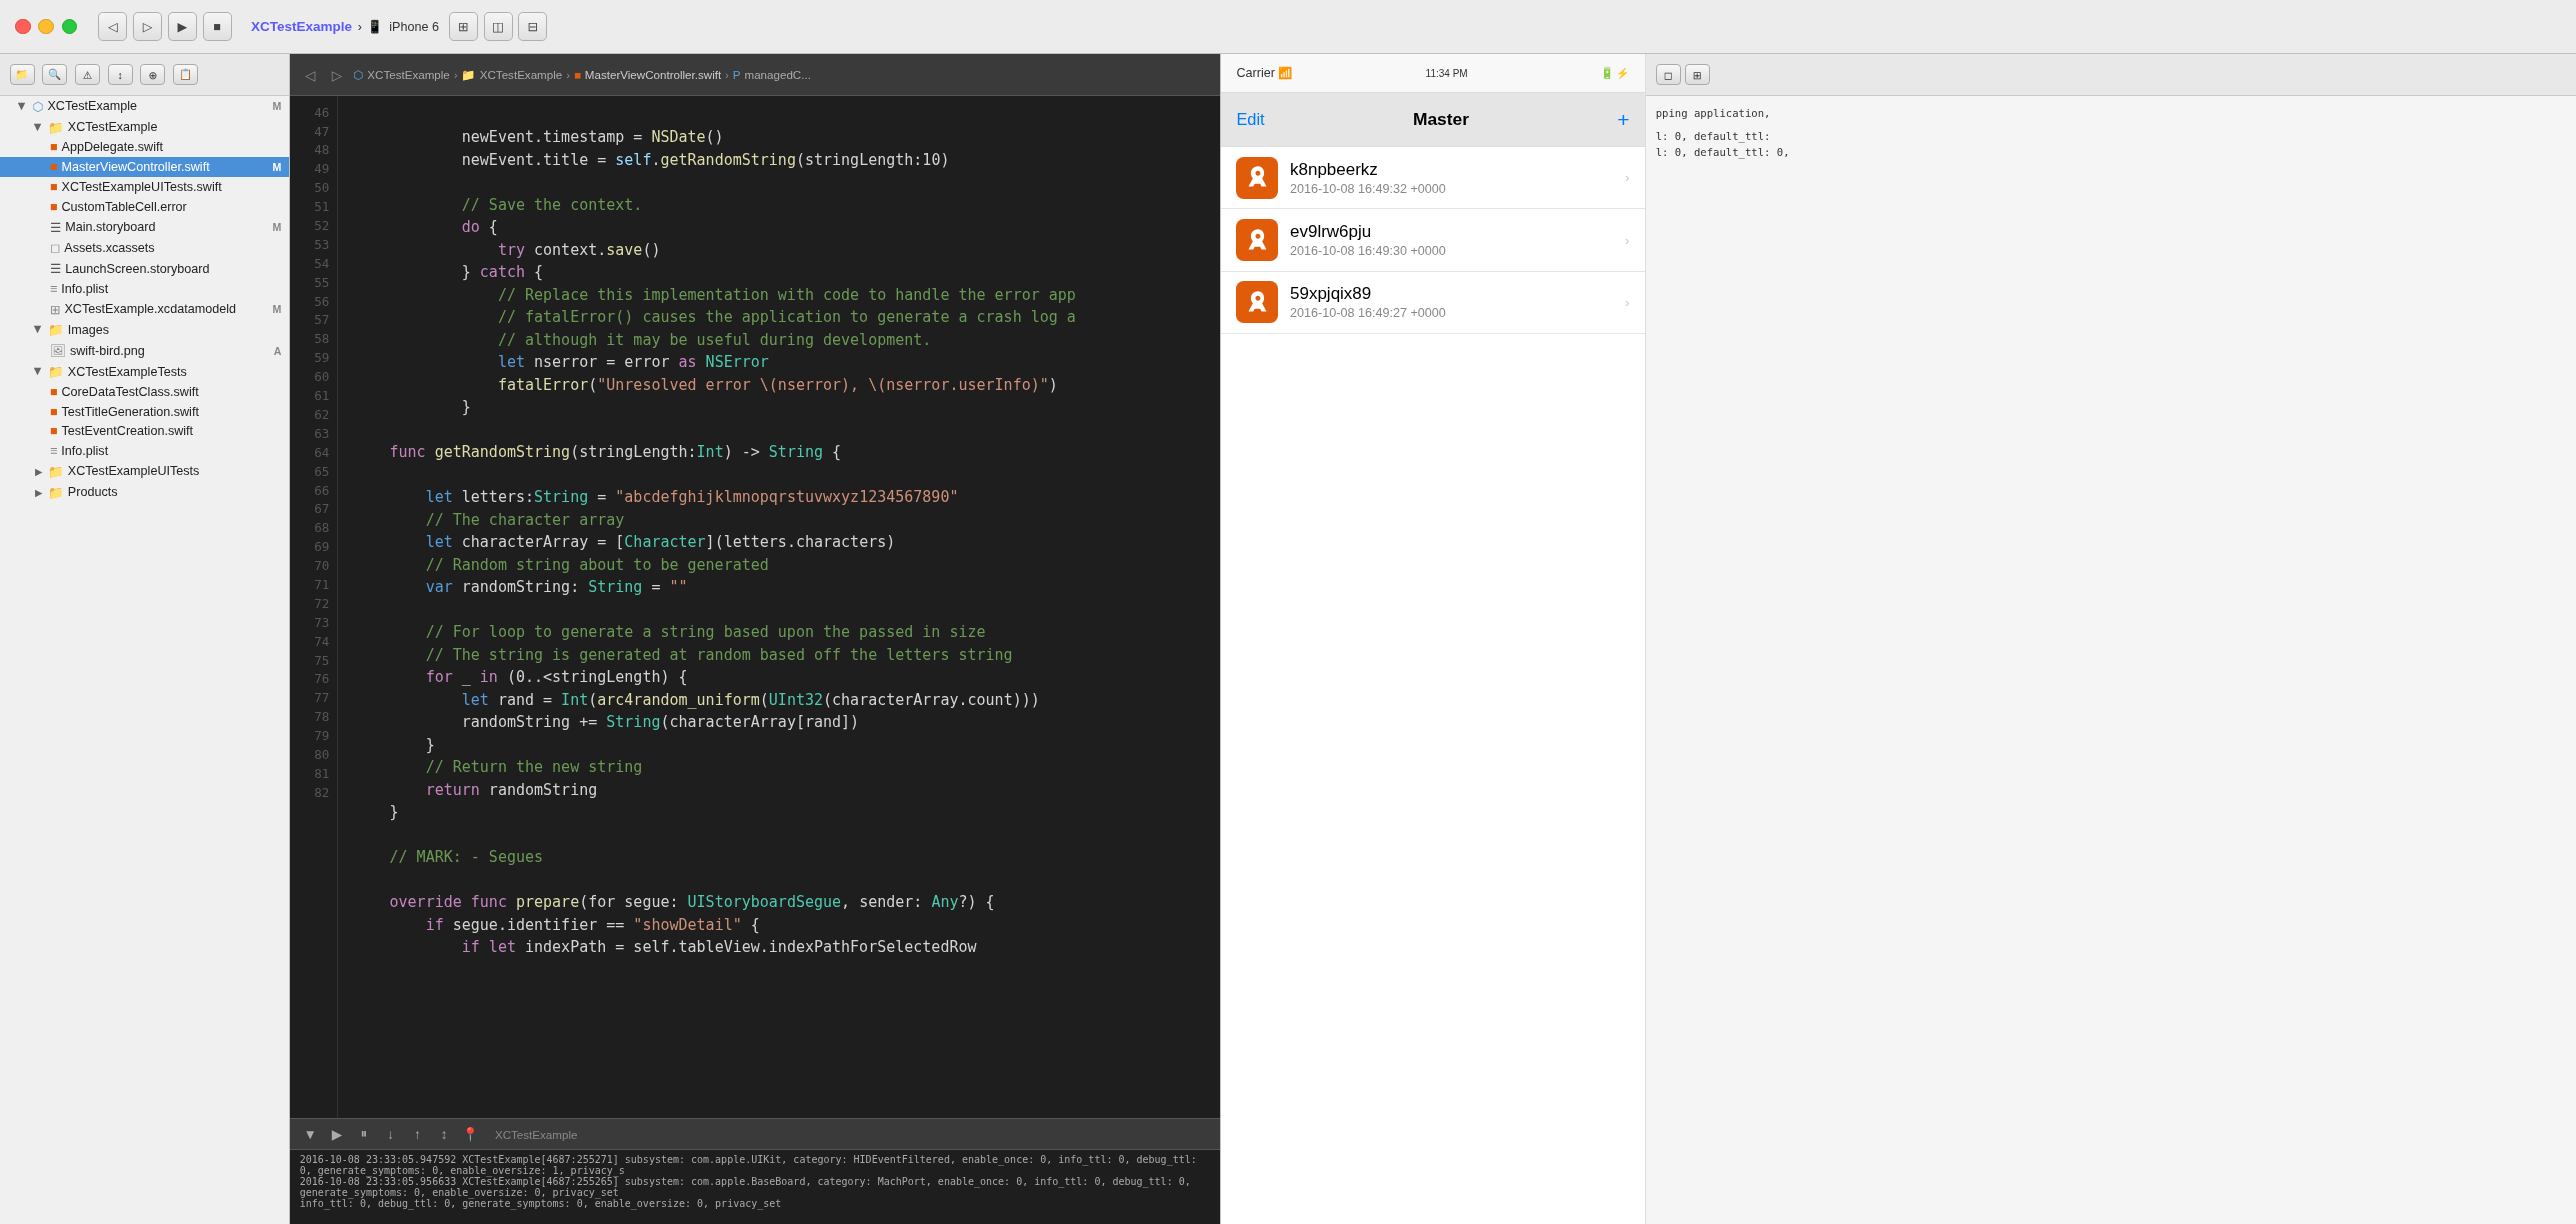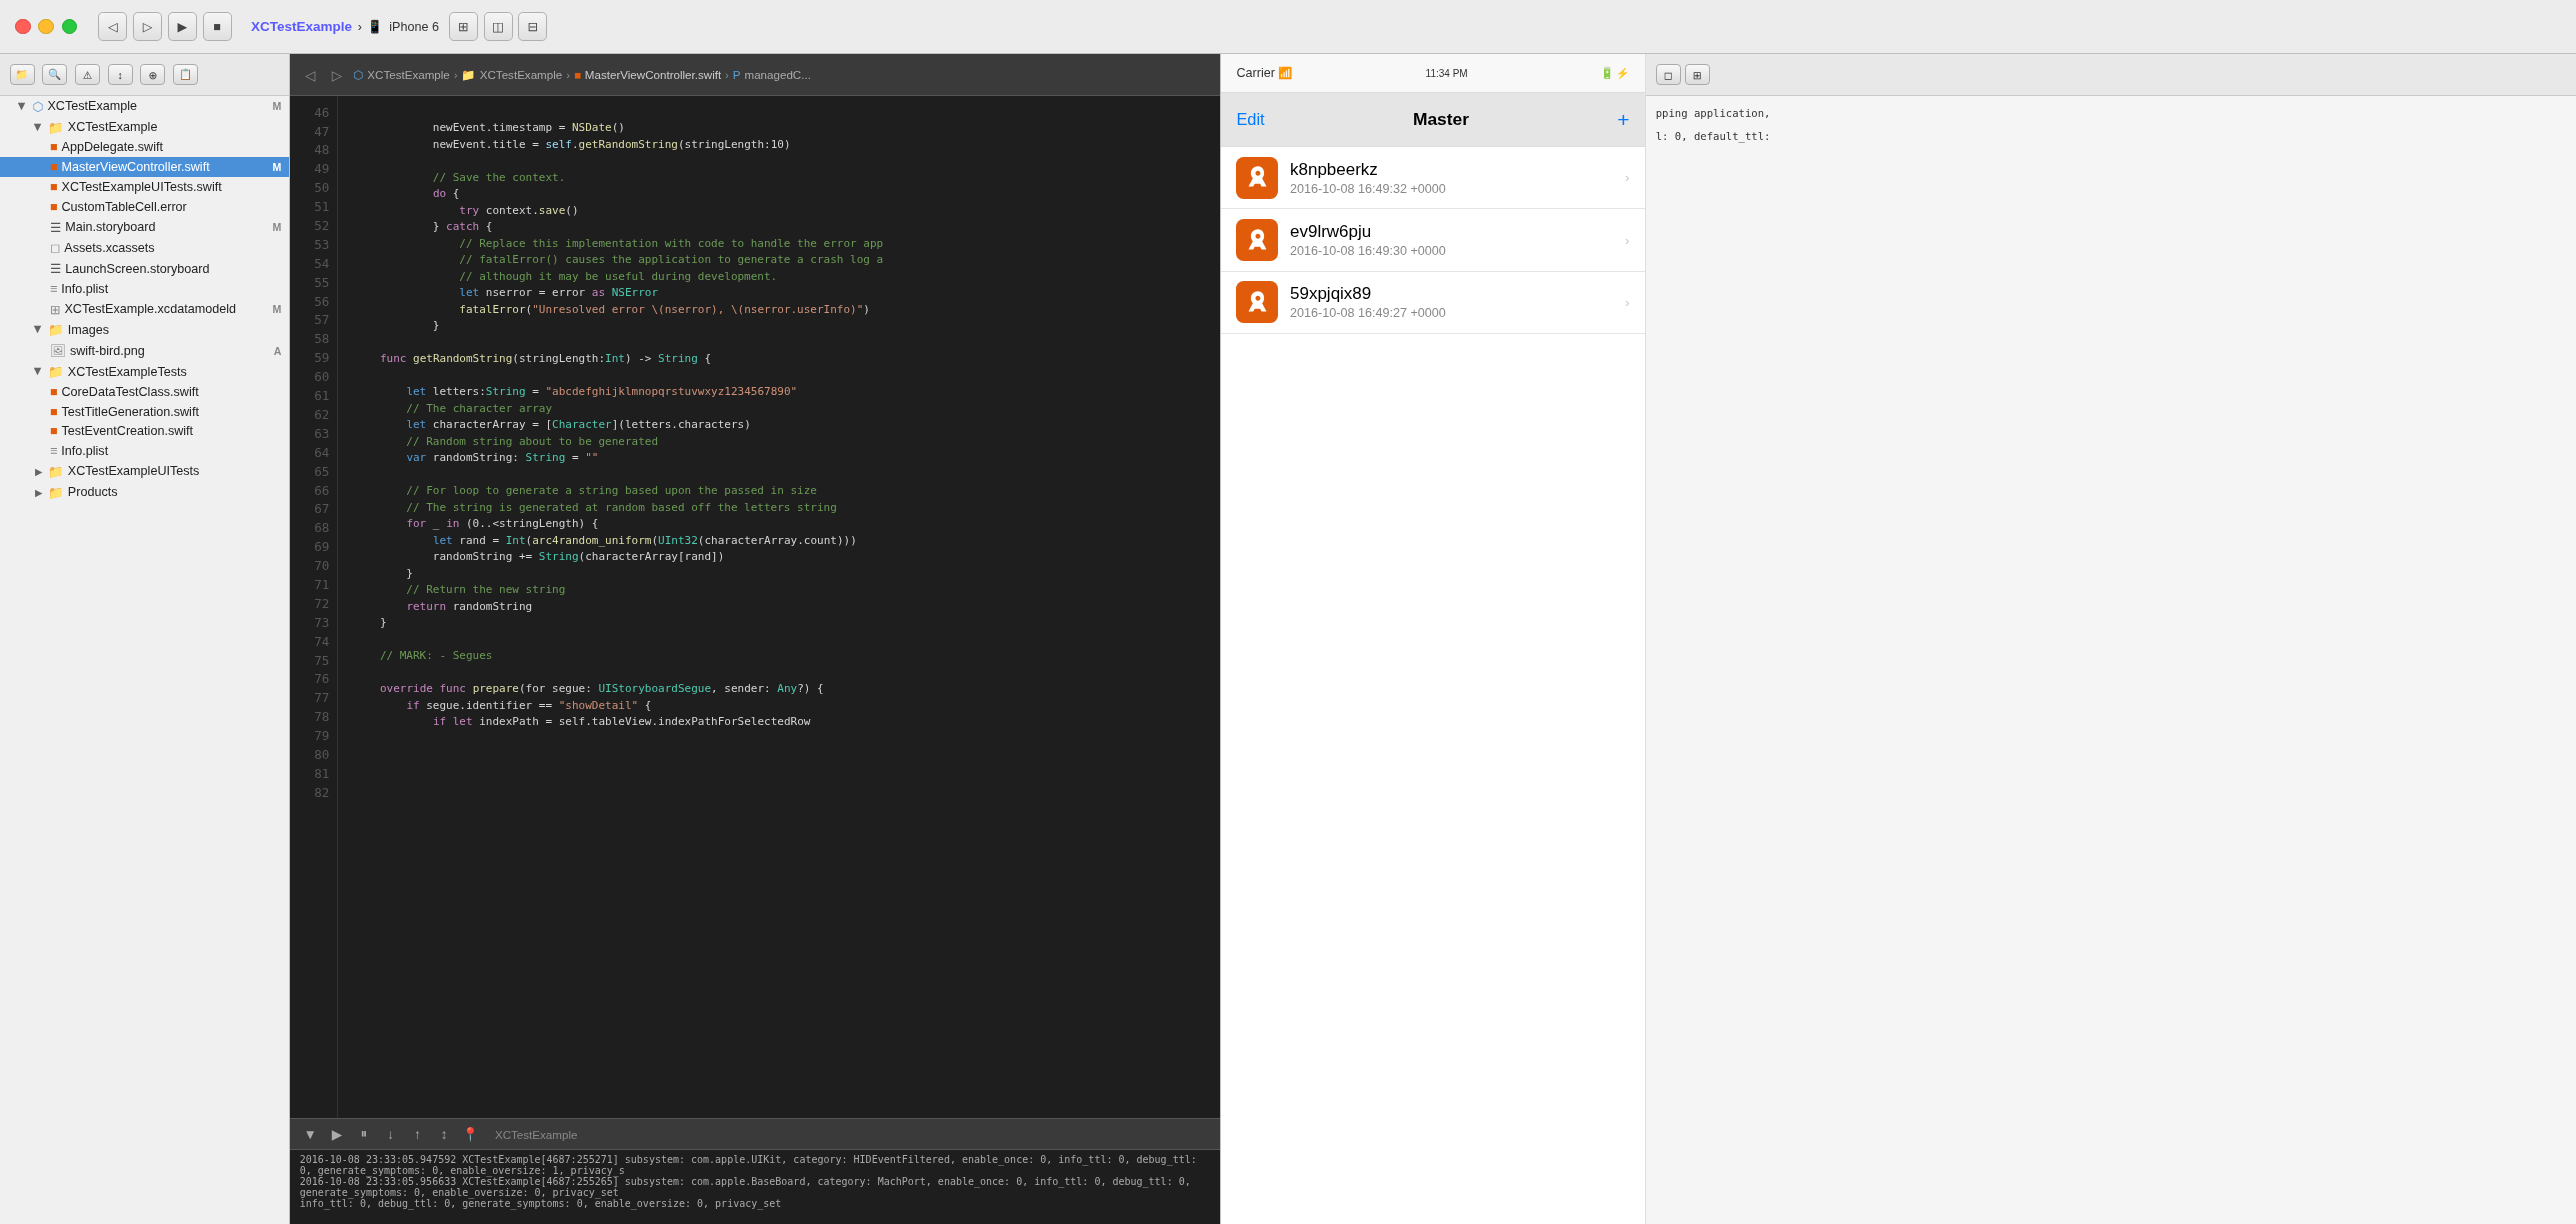--- a/index.html
+++ b/index.html
@@ -134,21 +134,21 @@
       color: #555;
       line-height: 1.5;
       flex-shrink: 0;
       border-right: 1px solid #333;
       overflow: hidden;
     }
     .code-content {
       flex: 1;
       padding: 7.7px 15.4px;
       font-family: 'Menlo', 'Monaco', monospace;
-      font-size: 11px;
+      font-size: 15px;
       line-height: 1.5;
       overflow: auto;
       white-space: pre;
       color: #d4d4d4;
     }
 
     
     .kw { color: #c586c0; }
     .kw2 { color: #569cd6; }
     .fn { color: #dcdcaa; }
@@ -579,17 +579,18 @@
   </div>
 
   <div class="extra-panel">
     <div class="extra-header">
       <div class="extra-toolbar-btn">◻</div>
       <div class="extra-toolbar-btn">⊞</div>
     </div>
     <div class="extra-content">
       <div class="extra-log-text">pping application,</div>
       <div class="extra-log-text" style="margin-top:7.7px;">l: 0, default_ttl:</div>
+      <div class="extra-log-text">l: 0, default_ttl: 0,</div>
     </div>
   </div>
 
 </div>
 
 
 </body></html>

